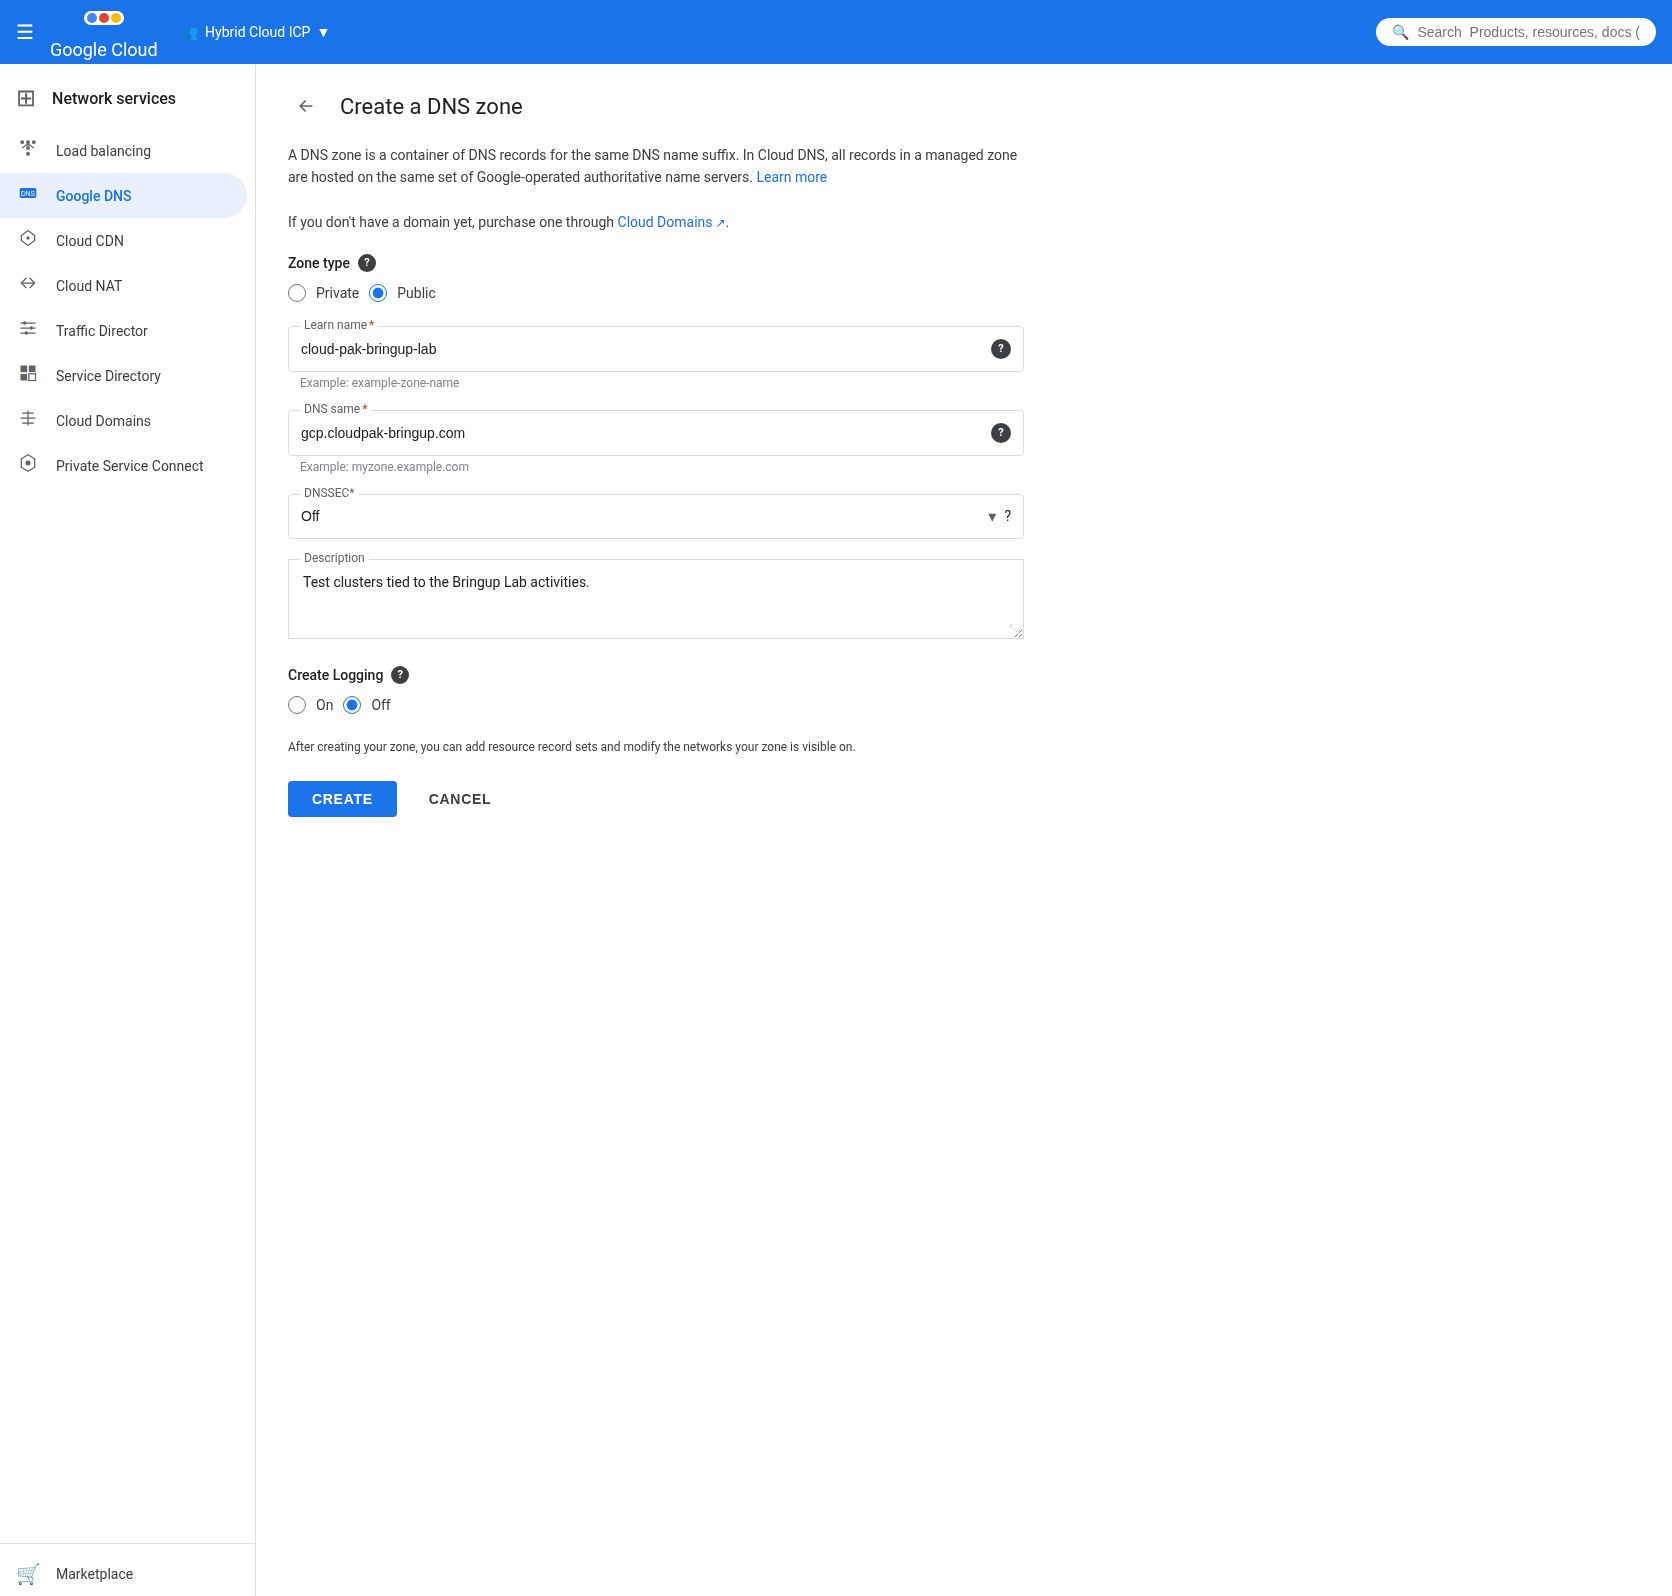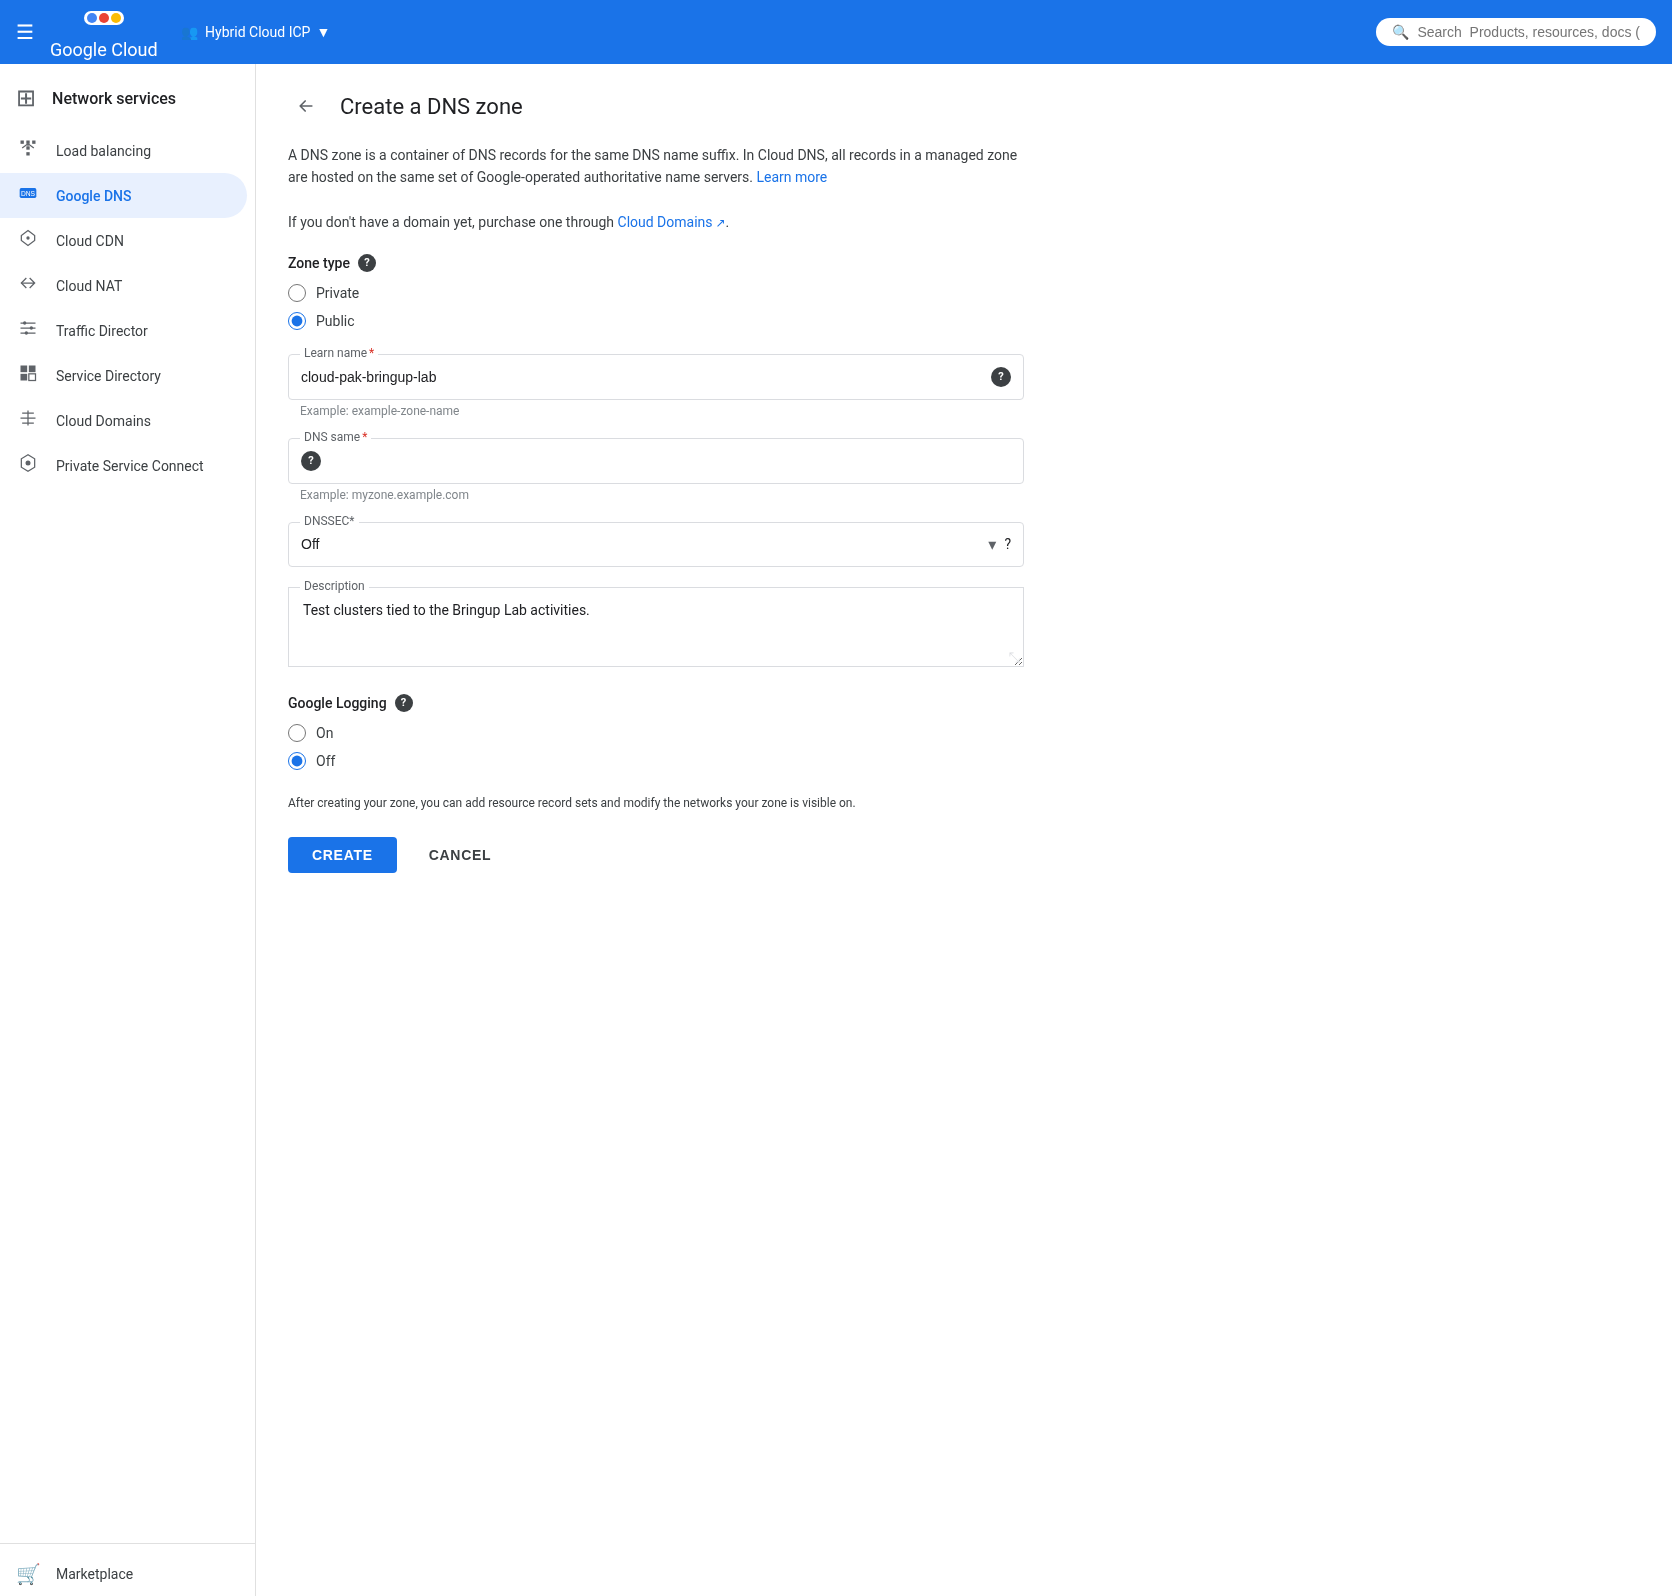--- a/index.html
+++ b/index.html
@@ -126,21 +126,21 @@
       border-radius: 50%;
       color: #fff;
       font-size: 11px;
       display: inline-flex;
       align-items: center;
       justify-content: center;
       cursor: pointer;
       font-weight: 700;
     }
 
-    .radio-group { display: flex; flex-direction: column; gap: 10px; }
+    .radio-group { display: flex; flex-direction: row; gap: 10px; }
     .radio-item { display: flex; align-items: center; gap: 10px; cursor: pointer; font-size: 14px; color: #3c4043; }
     .radio-item input[type="radio"] { accent-color: #1a73e8; width: 18px; height: 18px; cursor: pointer; }
 
     
     .field-wrapper {
       position: relative;
       margin-bottom: 20px;
     }
     .field-label {
       position: absolute;
@@ -467,20 +467,21 @@
         <span class="field-help-icon">?</span>
       </div>
       <div class="field-hint">Example: example-zone-name</div>
     </div>
 
     <div class="field-wrapper">
       <div class="field-label">
         <span>DNS same</span><span class="required">*</span>
       </div>
       <div class="field-input-row">
+        <input type="text" value="gcp.cloudpak-bringup.com" style="">
         <span class="field-help-icon">?</span>
       </div>
       <div class="field-hint">Example: myzone.example.com</div>
     </div>
 
     <div class="select-wrapper">
       <div class="select-label">
         <span>DNSSEC</span><span class="required">*</span>
       </div>
       <div class="select-row">
@@ -495,21 +496,21 @@
     </div>
 
     <div class="textarea-wrapper">
       <div class="textarea-label">Description</div>
       <textarea class="field-textarea" rows="3" style="">Test clusters tied to the Bringup Lab activities.</textarea>
       <span class="resize-handle">⤡</span>
     </div>
 
     <div class="form-section">
       <div class="section-label">
-        <span>Google Logging</span>
+        <span>Create Logging</span>
         <span class="help-icon">?</span>
       </div>
       <div class="radio-group">
         <label class="radio-item">
           <input type="radio" name="cloud_logging" value="on" style="">
           <span>On</span>
         </label>
         <label class="radio-item">
           <input type="radio" name="cloud_logging" value="off" checked="" style="">
           <span>Off</span>

